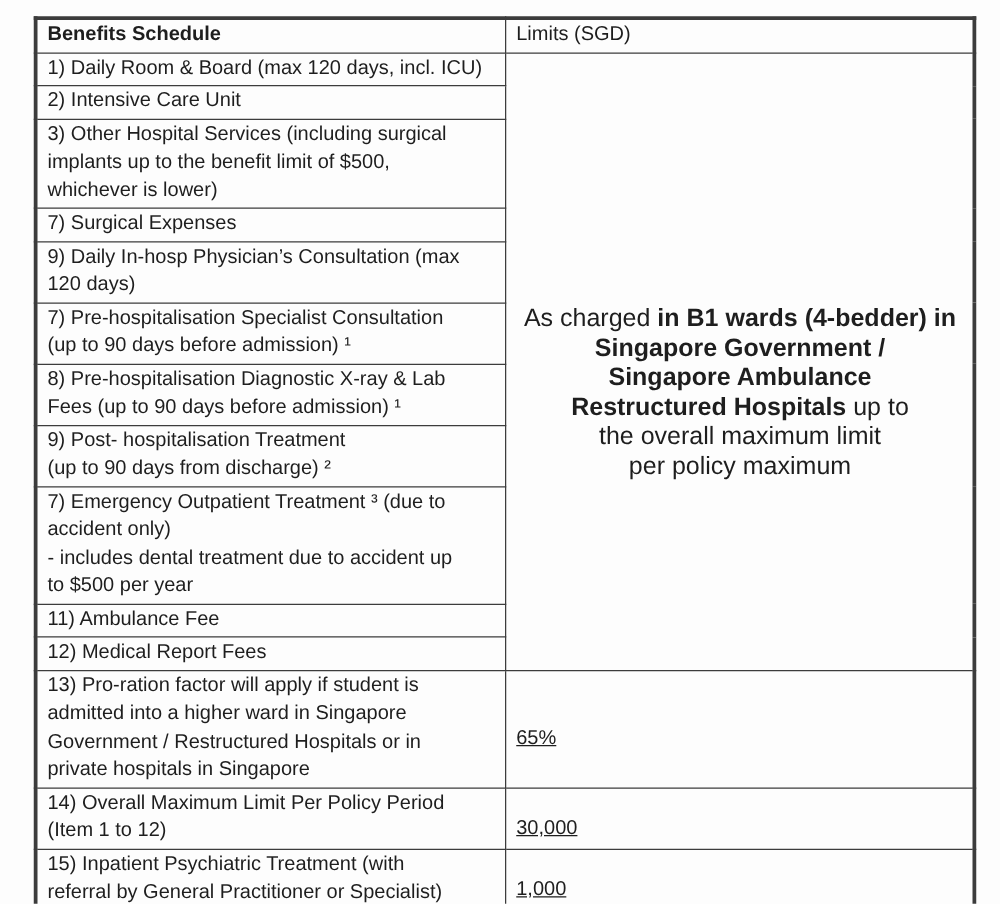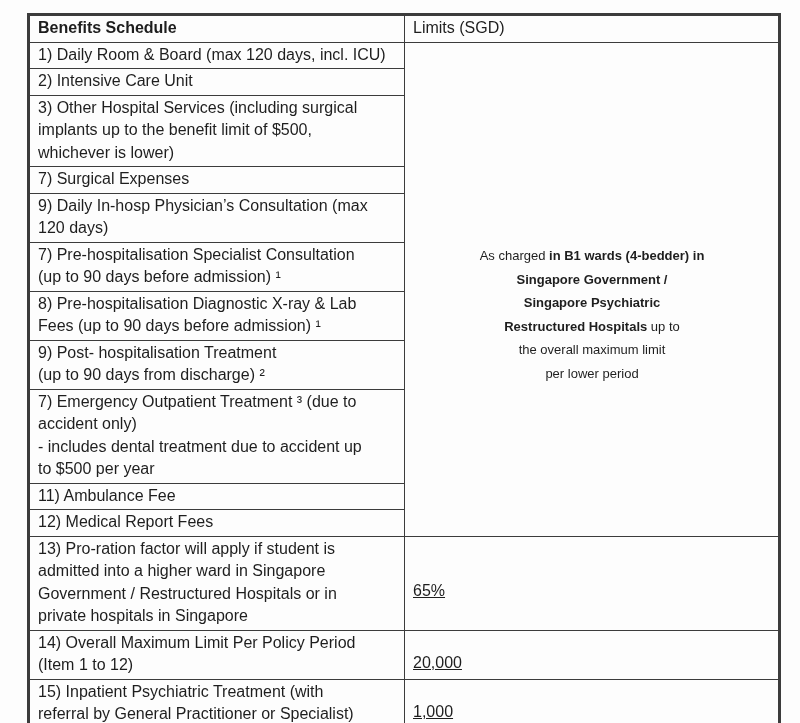--- a/index.html
+++ b/index.html
@@ -49,21 +49,21 @@
     font-weight: normal;
   }
   td.merged-cell {
     vertical-align: middle;
     text-align: center;
     white-space: normal;
   }
   .merged-inner {
     transform: translateY(26px);
     line-height: 23.5px;
-    font-size: 13px;
+    font-size: 20px;
   }
   .merged-inner b { font-weight: bold; }
   td.limit-cell {
     vertical-align: bottom;
     padding-bottom: 4px;
     text-decoration: underline;
   }
   td.limit-cell.raised {
     padding-bottom: 27px;
   }
@@ -83,24 +83,24 @@
         <th class="hdr-limits">Limits (SGD)</th>
       </tr>
     </thead>
     <tbody id="benefits-tbody">
         <tr>
           <td class="benefit-cell">1) Daily Room &amp; Board (max 120 days, incl. ICU)</td>
           <td rowspan="11" class="merged-cell">
             <div class="merged-inner">
               <div><span>As charged </span><b>in B1 wards (4-bedder) in</b></div>
               <div><b>Singapore Government /</b></div>
-              <div><b>Singapore Psychiatric</b></div>
+              <div><b>Singapore Ambulance</b></div>
               <div><b>Restructured Hospitals</b><span> up to</span></div>
               <div><span>the overall maximum limit</span></div>
-              <div><span>per lower period</span></div>
+              <div><span>per policy maximum</span></div>
             </div>
           </td>
         </tr>
         <tr>
           <td class="benefit-cell">2) Intensive Care Unit</td>
         </tr>
         <tr>
           <td class="benefit-cell">3) Other Hospital Services (including surgical
 implants up to the benefit limit of $500,
 whichever is lower)</td>
@@ -139,21 +139,21 @@
         <tr>
           <td class="benefit-cell">13) Pro-ration factor will apply if student is
 admitted into a higher ward in Singapore
 Government / Restructured Hospitals or in
 private hospitals in Singapore</td>
           <td class="limit-cell raised">65%</td>
         </tr>
         <tr>
           <td class="benefit-cell">14) Overall Maximum Limit Per Policy Period
 (Item 1 to 12)</td>
-          <td class="limit-cell">20,000</td>
+          <td class="limit-cell">30,000</td>
         </tr>
         <tr>
           <td class="benefit-cell">15) Inpatient Psychiatric Treatment (with
 referral by General Practitioner or Specialist)</td>
           <td class="limit-cell">1,000</td>
         </tr>
       </tbody>
   </table>
 </div>
 

